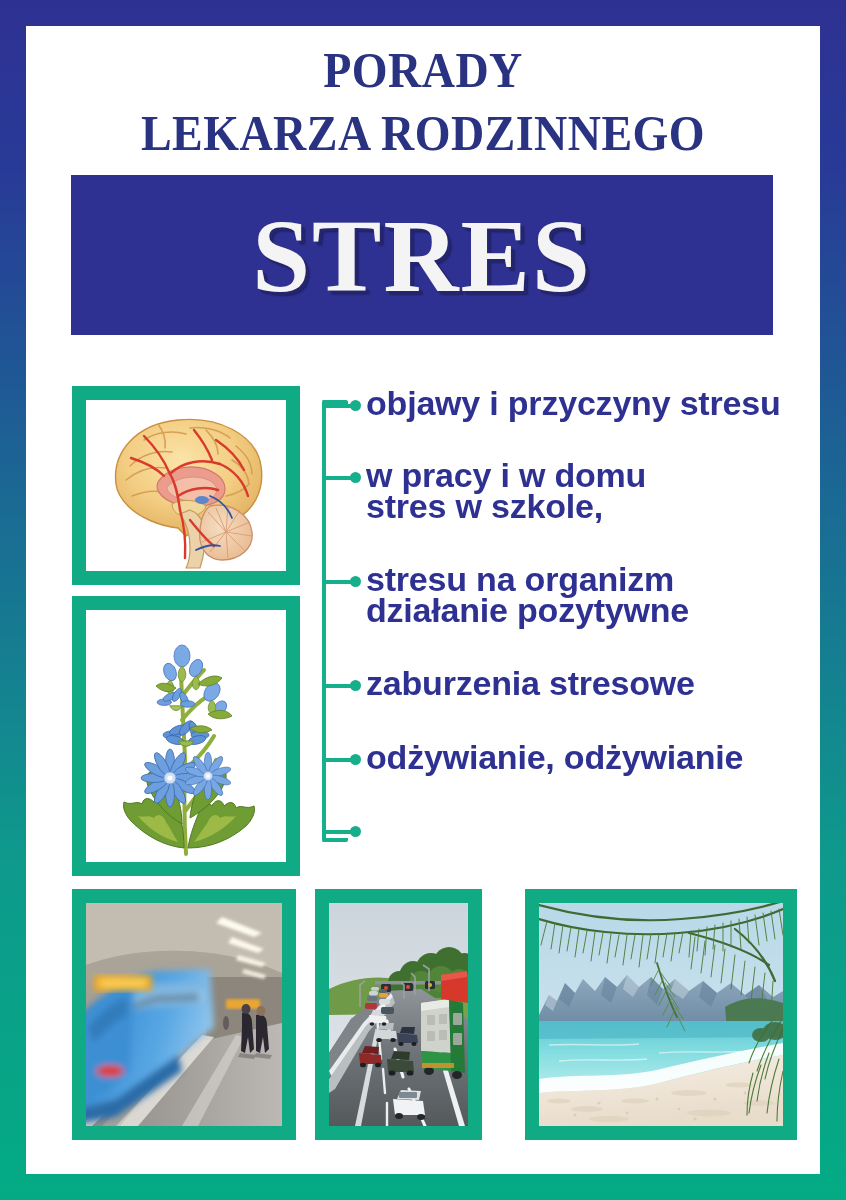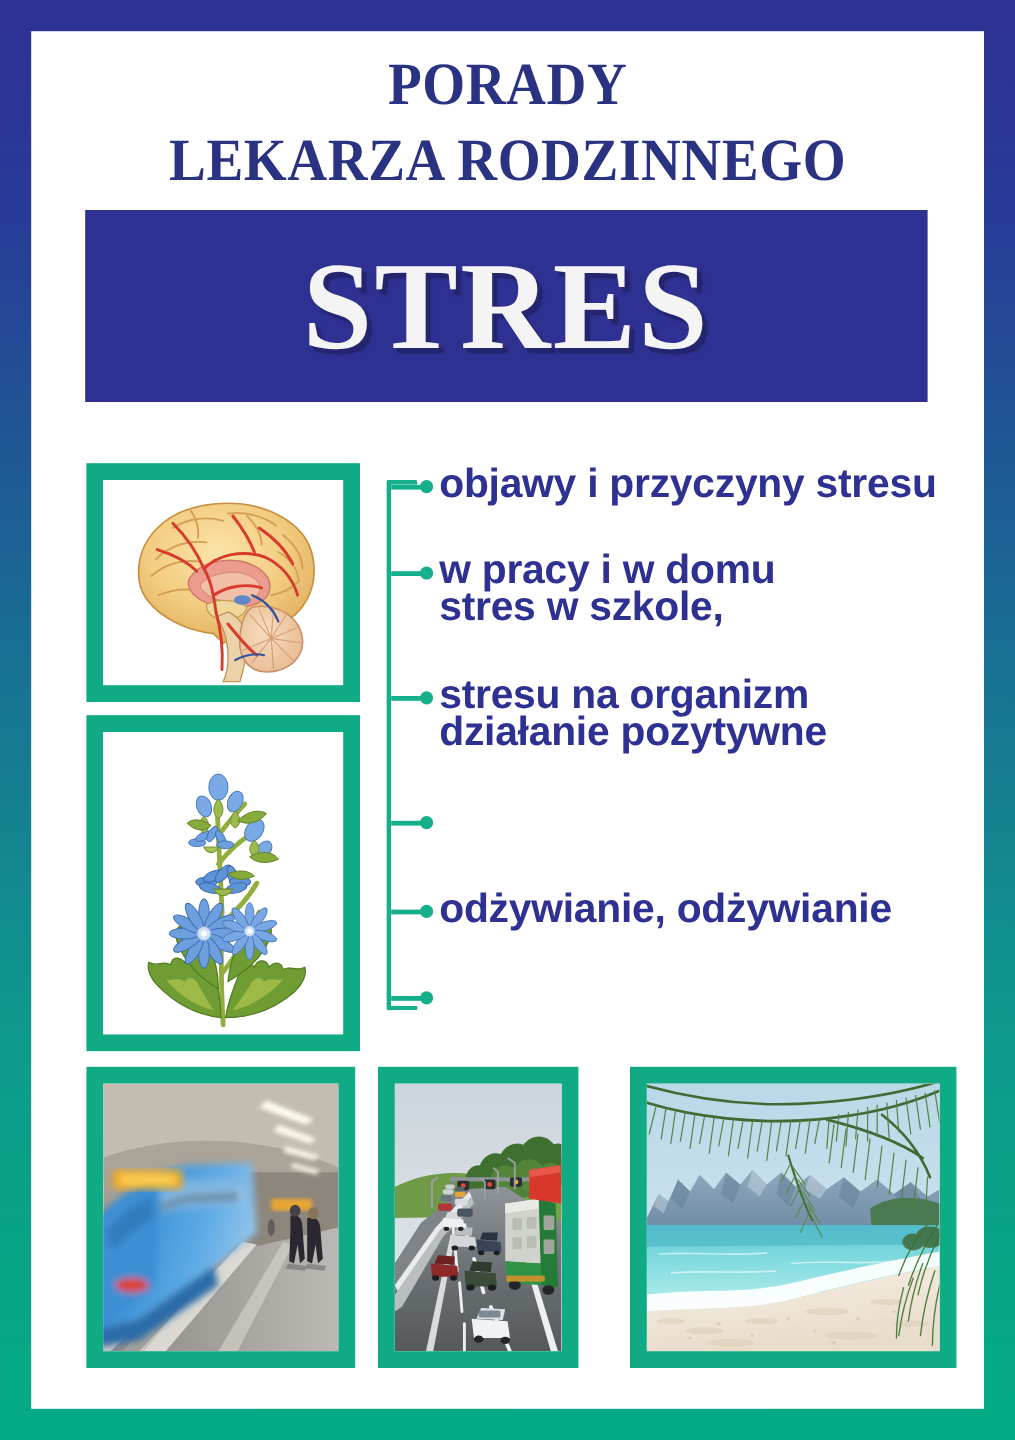--- a/index.html
+++ b/index.html
@@ -695,20 +695,23 @@
 
     <div class="branch" style="top:194px"></div>
     <div class="dot" style="top:190px"></div>
     <div class="item" style="top:178px">
       <div>stresu na organizm</div>
       <div>działanie pozytywne</div>
     </div>
 
     <div class="branch" style="top:298px"></div>
     <div class="dot" style="top:294px"></div>
+    <div class="item" style="top:282px">
+      <div>zaburzenia stresowe</div>
+    </div>
 
     <div class="branch" style="top:372px"></div>
     <div class="dot" style="top:368px"></div>
     <div class="item" style="top:356px">
       <div>odżywianie, odżywianie</div>
     </div>
 
     <div class="branch" style="top:444px"></div>
     <div class="dot" style="top:440px"></div>
   </div>

